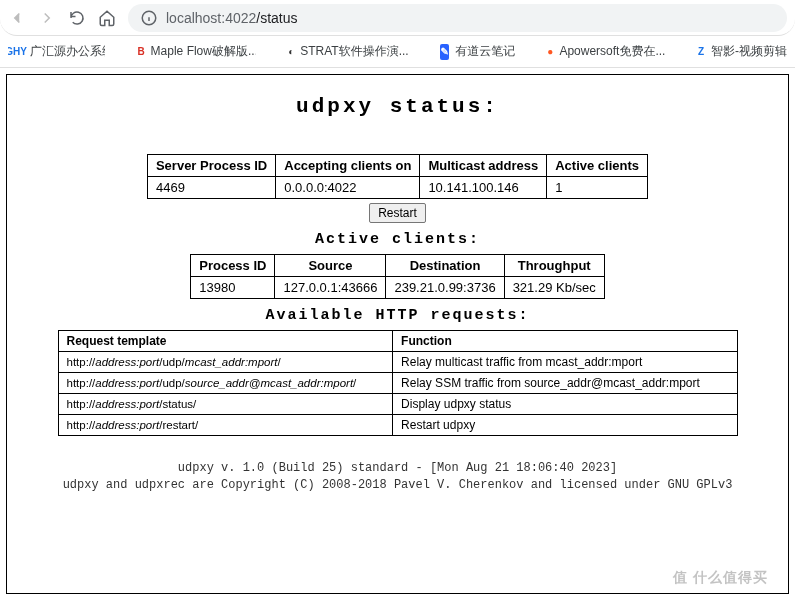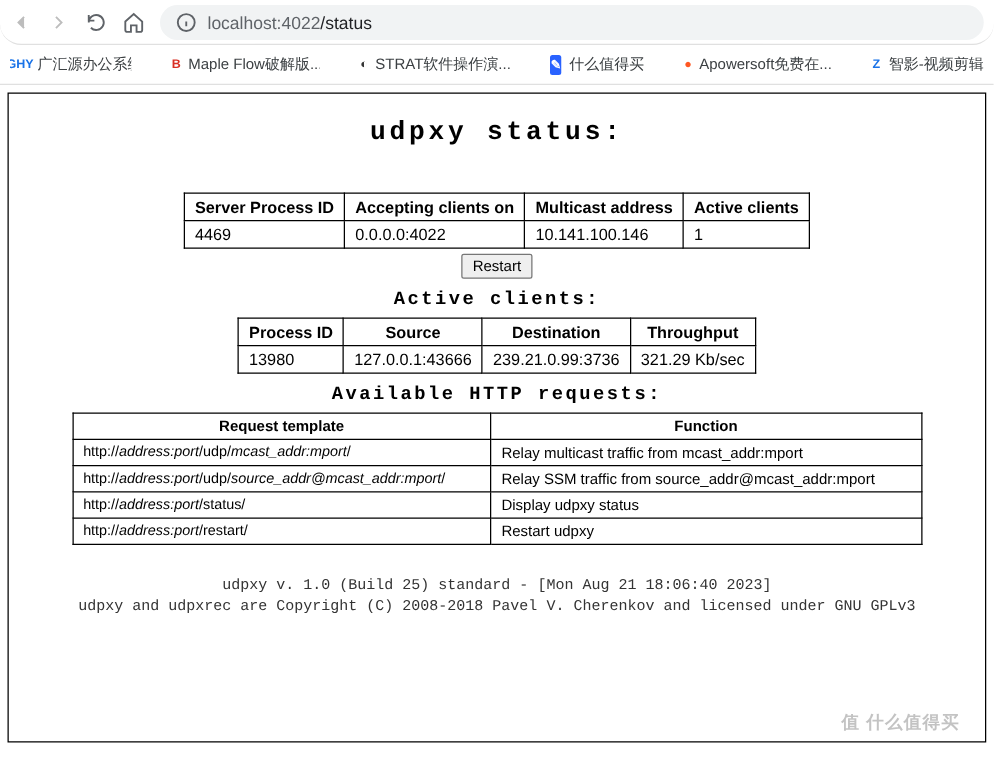--- a/index.html
+++ b/index.html
@@ -121,21 +121,21 @@
       right: 20px;
       bottom: 6px;
       font-size: 14px;
       color: #888;
       font-weight: bold;
       font-family: "Microsoft YaHei", sans-serif;
       opacity: 0.5;
       letter-spacing: 1px;
     }
     .clients-table th { text-align: center; }
-    .req-table th { text-align: center; }
+    .req-table th { }
   </style>
 </head>
 <body>
 
 <div class="toolbar">
   <span class="nav-btn disabled">
     <svg viewBox="0 0 24 24">
         <path fill="currentColor" d="M15 6l-6 6 6 6" stroke="currentColor" stroke-width="2"></path>
       </svg>
   </span>
@@ -176,21 +176,21 @@
     <div class="bm">
       <span class="ico" style="background: rgb(255, 255, 255); color: rgb(217, 48, 37);">B</span>
       <span>Maple Flow破解版...</span>
     </div>
     <div class="bm">
       <span class="ico" style="background: rgb(255, 255, 255); color: rgb(51, 51, 51);">◐</span>
       <span>STRAT软件操作演...</span>
     </div>
     <div class="bm">
       <span class="ico" style="background: rgb(41, 98, 255); color: rgb(255, 255, 255);">✎</span>
-      <span>什么值得买</span>
+      <span>有道云笔记</span>
     </div>
     <div class="bm">
       <span class="ico" style="background: rgb(255, 255, 255); color: rgb(255, 87, 34);">●</span>
       <span>Apowersoft免费在...</span>
     </div>
     <div class="bm">
       <span class="ico" style="background: rgb(255, 255, 255); color: rgb(26, 115, 232);">Z</span>
       <span>智影-视频剪辑</span>
     </div>
   </div>

